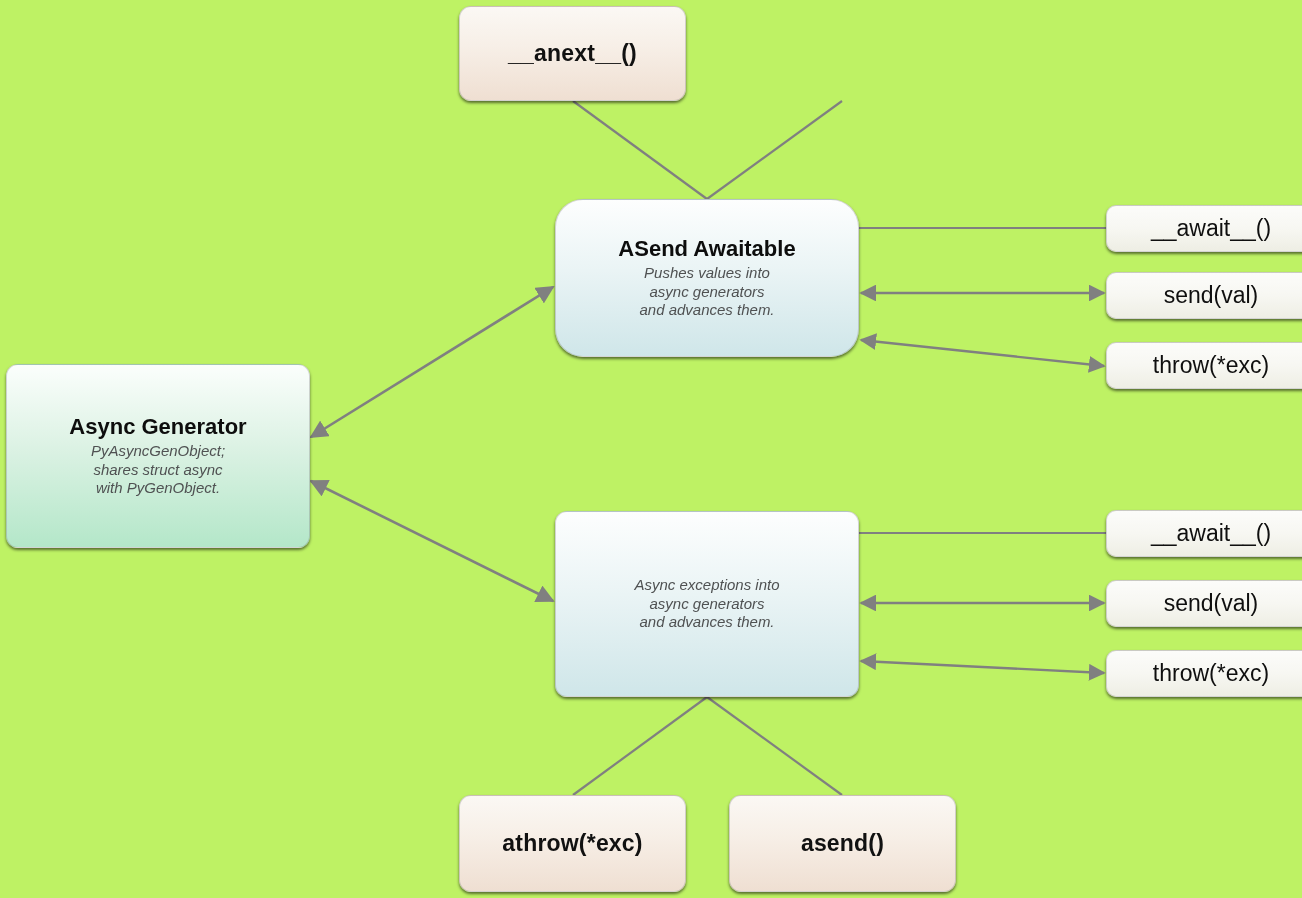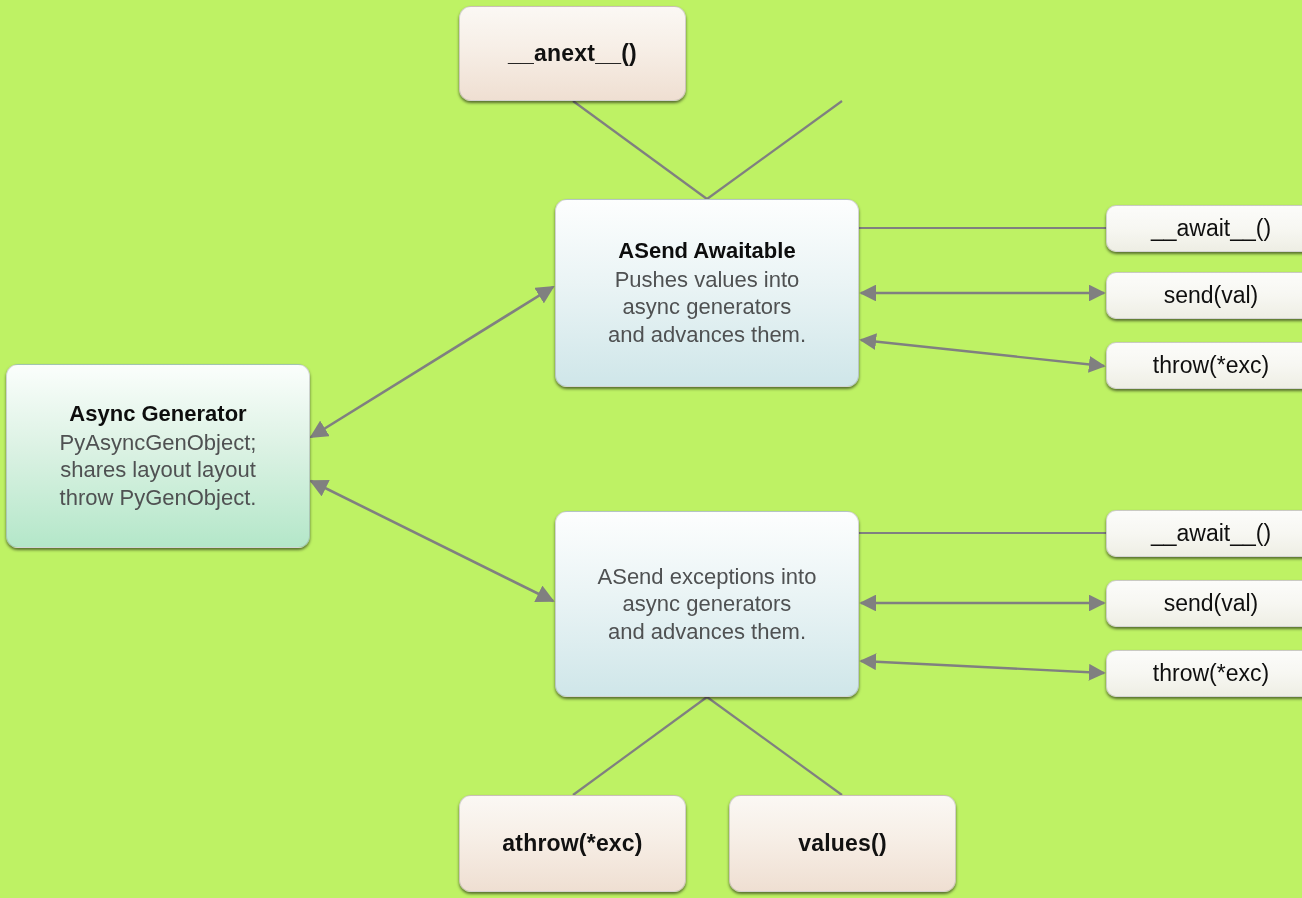--- a/index.html
+++ b/index.html
@@ -51,23 +51,24 @@
     padding: 10px 14px;
   }
   .node-awaitable .node-title {
     font-size: 22px;
     font-weight: bold;
     color: #0d0d0d;
     margin-bottom: 2px;
   }
   .node-awaitable .node-desc,
   .node-generator .node-desc {
-    font-size: 22px;
+    font-size: 15px;
     color: #4f5152;
     line-height: 1.23;
+    font-style: italic;
   }
   
   .node-generator {
     background: linear-gradient(180deg, #fbfefc 0%, #dcf2e4 45%, #b4e7c9 100%);
     padding: 10px 14px;
   }
   .node-generator .node-title {
     font-size: 22px;
     font-weight: bold;
     color: #0d0d0d;
@@ -115,38 +116,38 @@
     <line x1="859" y1="533" x2="1106" y2="533" stroke="#808080" stroke-width="2.2"></line>
     <line x1="861" y1="603" x2="1104" y2="603" stroke="#808080" stroke-width="2.4" marker-start="url(#arrow-start)" marker-end="url(#arrow-end)"></line>
     <line x1="861" y1="661" x2="1104" y2="673" stroke="#808080" stroke-width="2.4" marker-start="url(#arrow-start)" marker-end="url(#arrow-end)"></line>
   </svg>
 
   <div class="node node-method" style="left:459px; top:6px; width:227px; height:95px;">
     <span class="node-title">__anext__()</span>
   </div>
 
 
-  <div class="node node-awaitable" style="left:555px; top:199px; width:304px; height:188px;">
+  <div class="node node-awaitable" style="left:555px; top:199px; width:304px; height:158px;border-radius:28px;">
     <span class="node-title">ASend Awaitable</span>
     <span class="node-desc">Pushes values into</span>
     <span class="node-desc">async generators</span>
     <span class="node-desc">and advances them.</span>
   </div>
 
   <div class="node node-awaitable" style="left:555px; top:511px; width:304px; height:186px;">
-    <span class="node-desc">ASend exceptions into</span>
+    <span class="node-desc">Async exceptions into</span>
     <span class="node-desc">async generators</span>
     <span class="node-desc">and advances them.</span>
   </div>
 
   <div class="node node-generator" style="left:6px; top:364px; width:304px; height:184px;">
     <span class="node-title">Async Generator</span>
     <span class="node-desc">PyAsyncGenObject;</span>
-    <span class="node-desc">shares layout layout</span>
-    <span class="node-desc">throw PyGenObject.</span>
+    <span class="node-desc">shares struct async</span>
+    <span class="node-desc">with PyGenObject.</span>
   </div>
 
   <div class="node node-proto" style="left:1106px; top:205px; width:210px; height:47px;">
     <span class="node-title">__await__()</span>
   </div>
 
   <div class="node node-proto" style="left:1106px; top:272px; width:210px; height:47px;">
     <span class="node-title">send(val)</span>
   </div>
 
@@ -164,16 +165,16 @@
 
   <div class="node node-proto" style="left:1106px; top:650px; width:210px; height:47px;">
     <span class="node-title">throw(*exc)</span>
   </div>
 
   <div class="node node-method" style="left:459px; top:795px; width:227px; height:97px;">
     <span class="node-title">athrow(*exc)</span>
   </div>
 
   <div class="node node-method" style="left:729px; top:795px; width:227px; height:97px;">
-    <span class="node-title">values()</span>
+    <span class="node-title">asend()</span>
   </div>
 
 </div>
 
 </body></html>

